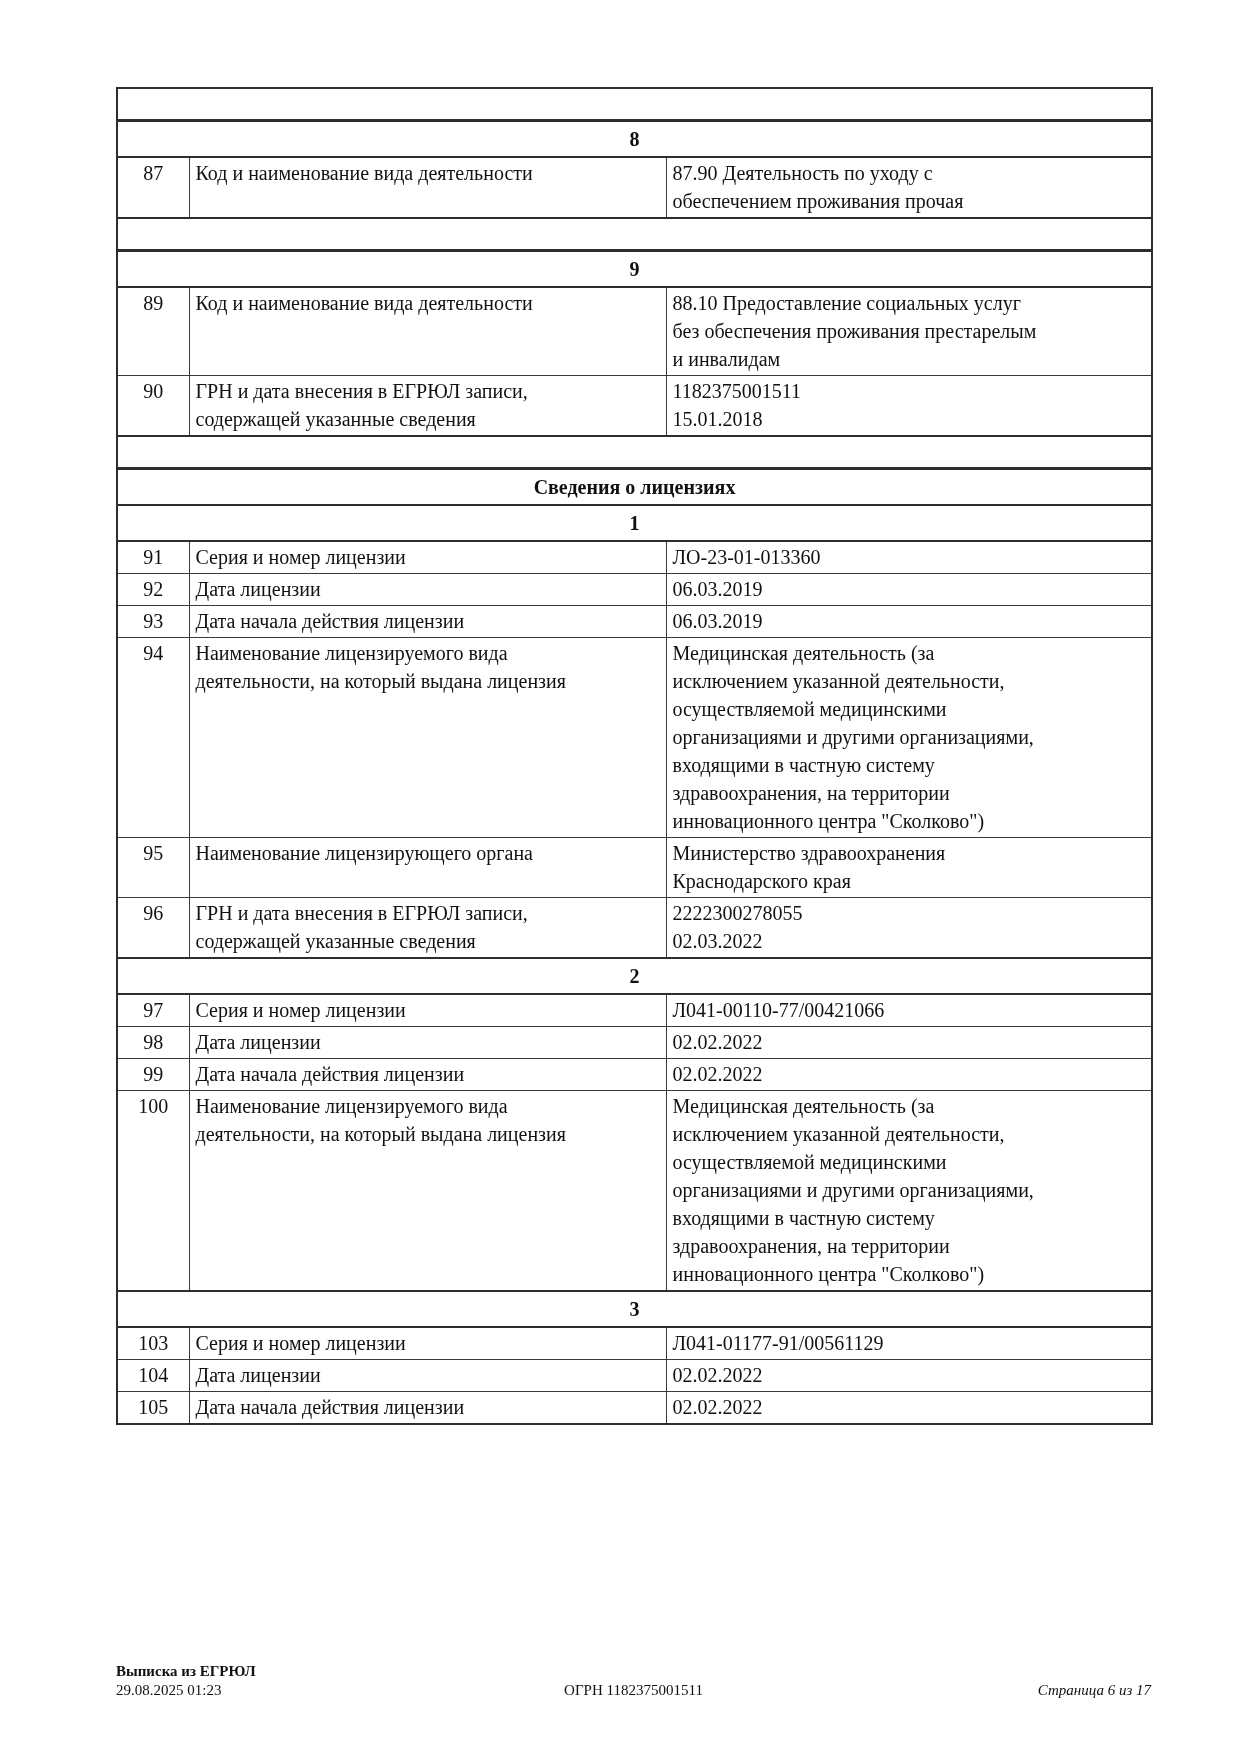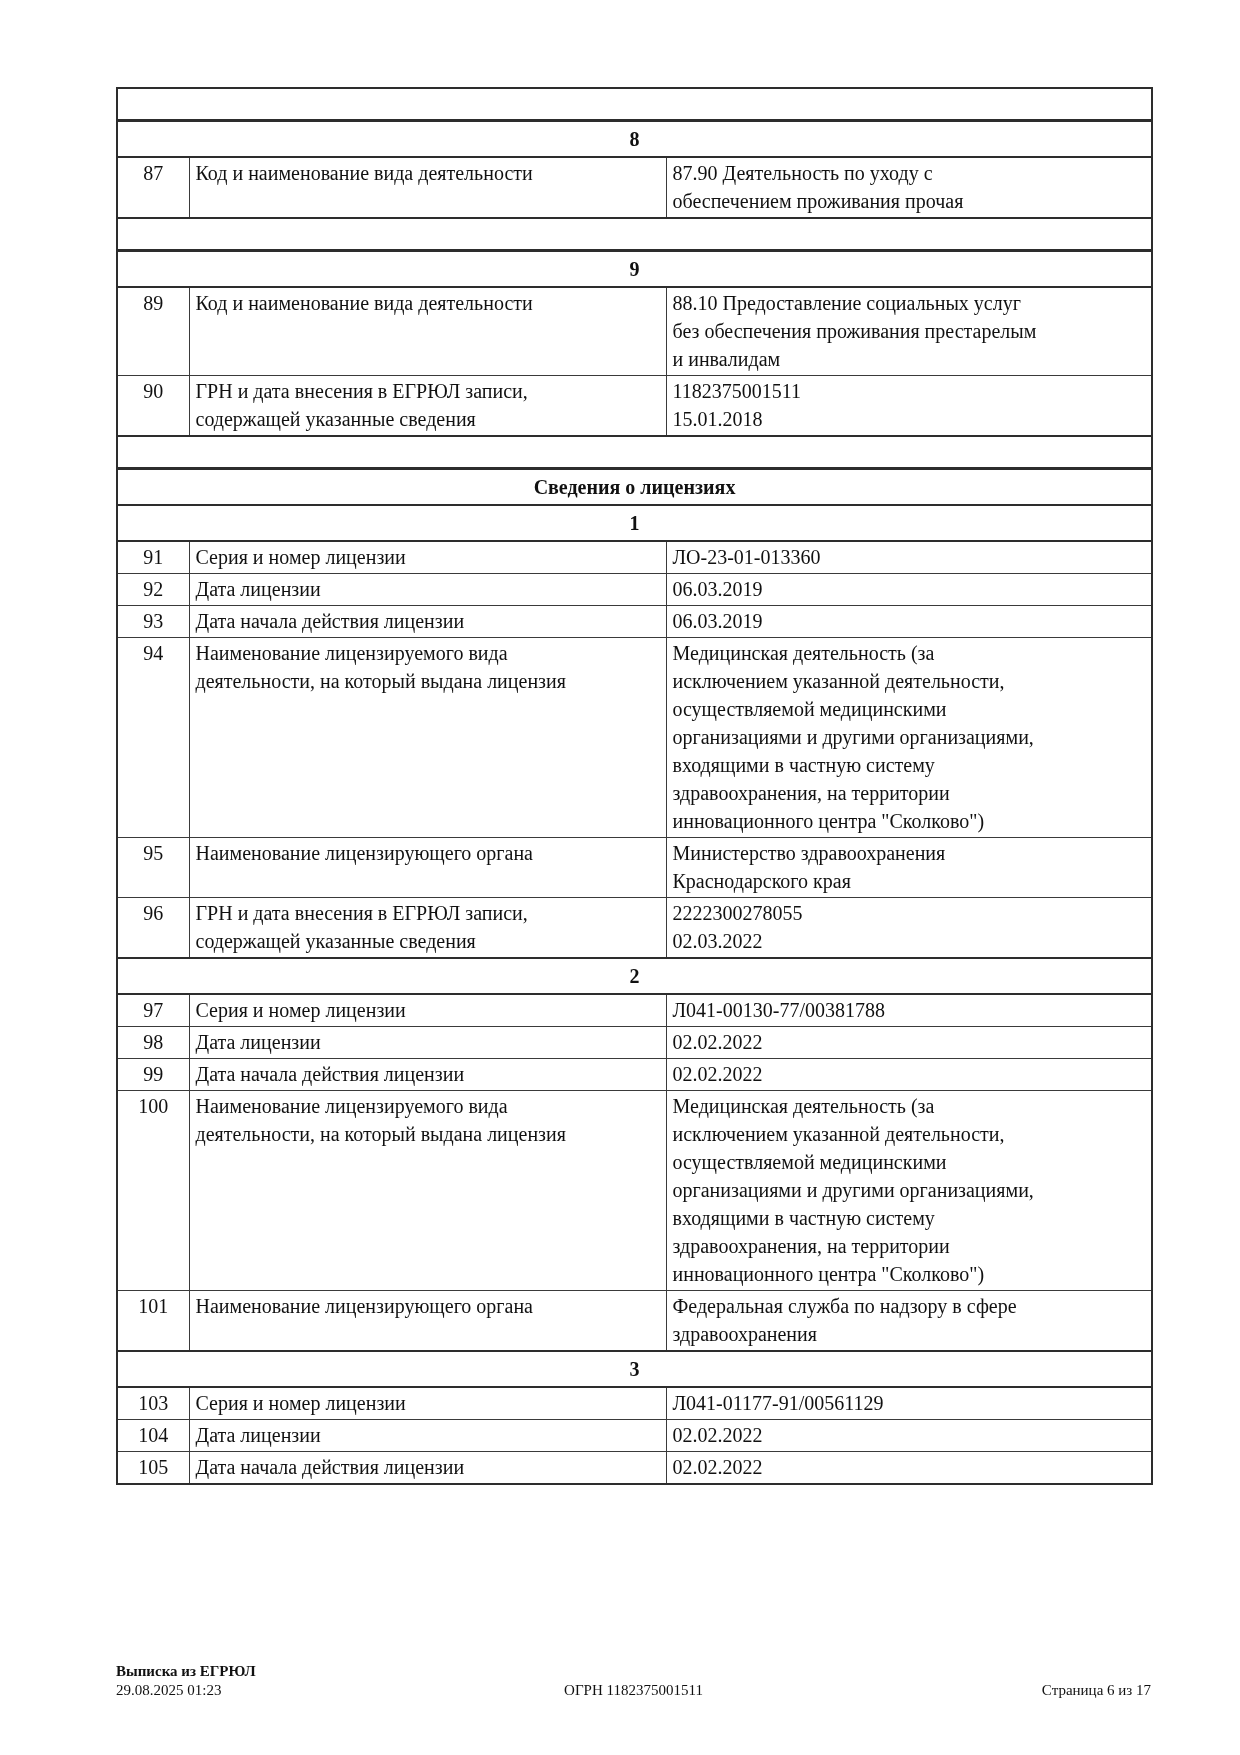--- a/index.html
+++ b/index.html
@@ -56,21 +56,21 @@
     width: 1035px;
     display: flex;
     justify-content: space-between;
     align-items: flex-end;
     font-size: 15px;
     line-height: 19px;
     color: #111111;
   }
   .footer .f-left  { flex: 1; text-align: left; }
   .footer .f-center{ flex: 1; text-align: center; }
-  .footer .f-right { flex: 1; text-align: right; }
+  .footer .f-right { flex: 1; text-align: right; font-style: italic; }
   .footer .f-title { font-weight: bold; }
 </style>
 </head>
 <body>
 
 <div class="page">
 
   <table class="doc-table">
     <colgroup>
       <col style="width:72px">
@@ -164,21 +164,21 @@
         <td>2222300278055
 02.03.2022</td>
       </tr>
 
       <tr class="section-row">
           <td colspan="3">2</td>
         </tr>
       <tr>
         <td class="num-cell">97</td>
         <td>Серия и номер лицензии</td>
-        <td>Л041-00130-77/00381788</td>
+        <td>Л041-00110-77/00421066</td>
       </tr>
       <tr>
         <td class="num-cell">98</td>
         <td>Дата лицензии</td>
         <td>02.02.2022</td>
       </tr>
       <tr>
         <td class="num-cell">99</td>
         <td>Дата начала действия лицензии</td>
         <td>02.02.2022</td>
@@ -188,26 +188,20 @@
         <td>Наименование лицензируемого вида
 деятельности, на который выдана лицензия</td>
         <td>Медицинская деятельность (за
 исключением указанной деятельности,
 осуществляемой медицинскими
 организациями и другими организациями,
 входящими в частную систему
 здравоохранения, на территории
 инновационного центра "Сколково")</td>
       </tr>
-      <tr>
-        <td class="num-cell">101</td>
-        <td>Наименование лицензирующего органа</td>
-        <td>Федеральная служба по надзору в сфере
-здравоохранения</td>
-      </tr>
 
       <tr class="section-row">
           <td colspan="3">3</td>
         </tr>
       <tr>
         <td class="num-cell">103</td>
         <td>Серия и номер лицензии</td>
         <td>Л041-01177-91/00561129</td>
       </tr>
       <tr>

